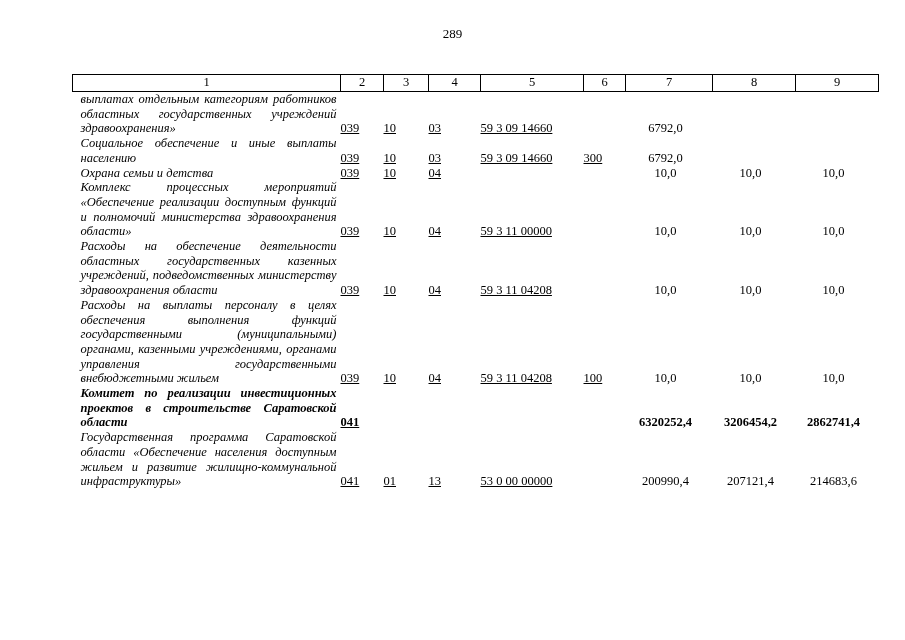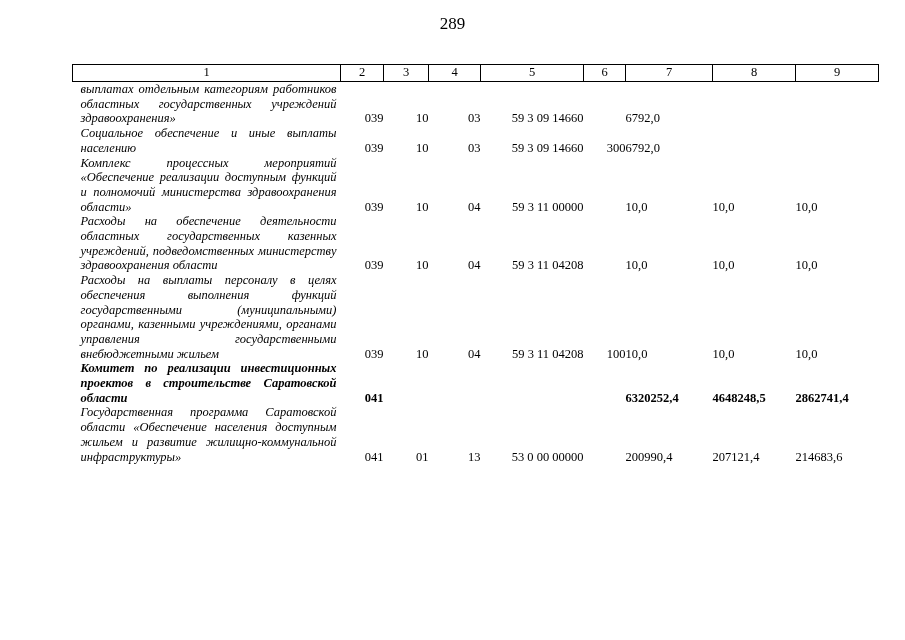--- a/index.html
+++ b/index.html
@@ -7,23 +7,23 @@
     width: 905px;
     height: 640px;
     background: #ffffff;
     color: #000000;
     font-family: "Liberation Serif", "DejaVu Serif", serif;
     position: relative;
     overflow: hidden;
     box-sizing: border-box;
   }
   .page-number {
-    padding-top: 16px;
+    padding-top: 26px;
     text-align: center;
-    font-size: 17px;
+    font-size: 13px;
     line-height: 15px;
     font-family: Liberation Serif, serif;
   }
   table.budget-table {
     border-collapse: collapse;
     table-layout: fixed;
     width: 806px;
     margin: 33px 0 0 72px;
     font-size: 12.5px;
     line-height: 14.7px;
@@ -41,22 +41,22 @@
     padding: 0;
     word-wrap: break-word;
   }
   td.c1 {
     text-align: justify;
     padding-left: 8px;
     padding-right: 4px;
     hyphens: auto;
     font-style: italic;
   }
-  td.c2, td.c3, td.c4, td.c5, td.c6 { text-align: right; }
-  td.c7, td.c8, td.c9 { text-align: left; padding-right: 7px; }
+  td.c2, td.c3, td.c4, td.c5, td.c6 { text-align: left; text-decoration: underline; }
+  td.c7, td.c8, td.c9 { text-align: center; padding-right: 7px; }
   tr.bold td { font-weight: bold; }
 </style>
 </head>
 <body>
 
 <div class="page">
   <div class="page-number">289</div>
   <table class="budget-table">
     <colgroup>
       <col style="width:268px">
@@ -99,20 +99,31 @@
           <td class="c2">039</td>
           <td class="c3">10</td>
           <td class="c4">03</td>
           <td class="c5">59 3 09 14660</td>
           <td class="c6">300</td>
           <td class="c7">6792,0</td>
           <td class="c8"></td>
           <td class="c9"></td>
         </tr>
         <tr>
+          <td class="c1">Охрана семьи и детства</td>
+          <td class="c2">039</td>
+          <td class="c3">10</td>
+          <td class="c4">04</td>
+          <td class="c5"></td>
+          <td class="c6"></td>
+          <td class="c7">10,0</td>
+          <td class="c8">10,0</td>
+          <td class="c9">10,0</td>
+        </tr>
+        <tr>
           <td class="c1">Комплекс процессных мероприятий «Обеспечение реализации доступным функций и полномочий министерства здравоохранения области»</td>
           <td class="c2">039</td>
           <td class="c3">10</td>
           <td class="c4">04</td>
           <td class="c5">59 3 11 00000</td>
           <td class="c6"></td>
           <td class="c7">10,0</td>
           <td class="c8">10,0</td>
           <td class="c9">10,0</td>
         </tr>
@@ -139,21 +150,21 @@
           <td class="c9">10,0</td>
         </tr>
         <tr class="bold">
           <td class="c1">Комитет по реализации инвестиционных проектов в строительстве Саратовской области</td>
           <td class="c2">041</td>
           <td class="c3"></td>
           <td class="c4"></td>
           <td class="c5"></td>
           <td class="c6"></td>
           <td class="c7">6320252,4</td>
-          <td class="c8">4648248,5</td>
+          <td class="c8">3206454,2</td>
           <td class="c9">2862741,4</td>
         </tr>
         <tr>
           <td class="c1">Государственная программа Саратовской области «Обеспечение населения доступным жильем и развитие жилищно-коммунальной инфраструктуры»</td>
           <td class="c2">041</td>
           <td class="c3">01</td>
           <td class="c4">13</td>
           <td class="c5">53 0 00 00000</td>
           <td class="c6"></td>
           <td class="c7">200990,4</td>

